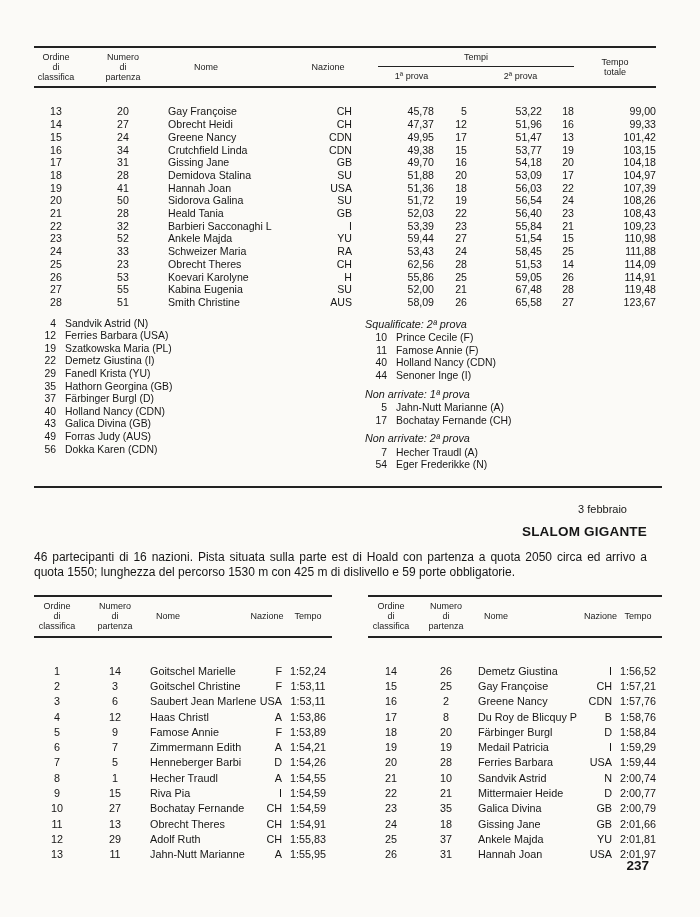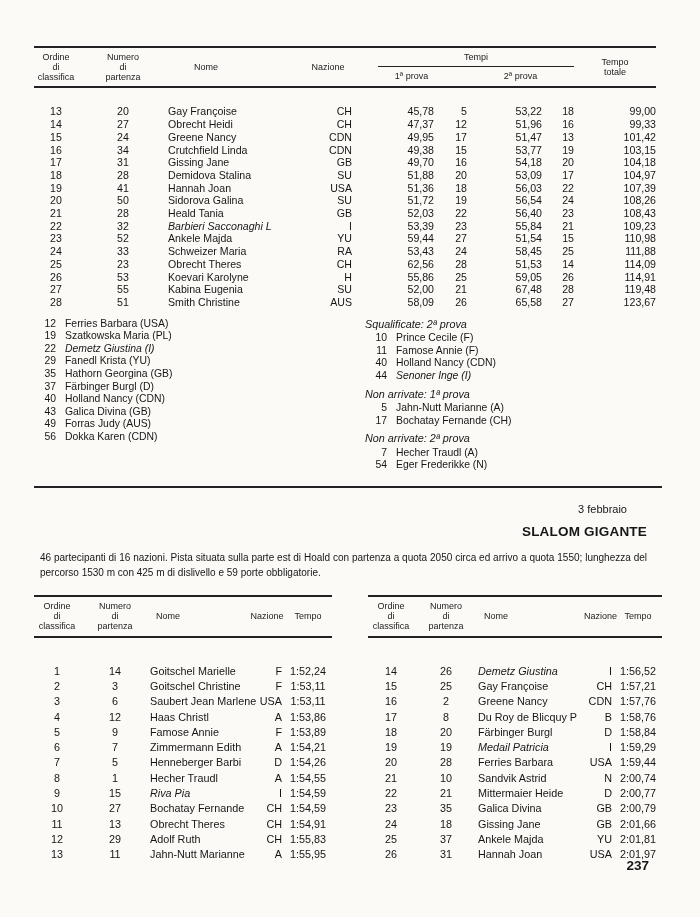--- a/index.html
+++ b/index.html
@@ -32,36 +32,36 @@
     font-size:10.6px; line-height:12.7px; white-space:nowrap; overflow:visible;
   }
   .results tbody tr:first-child td { padding-top:17px; }
   .results td:nth-child(1), .results td:nth-child(2) { text-align:center; }
   .results td:nth-child(3) { text-align:left; }
   .results td:nth-child(4) { text-align:right; padding-right:4px; }
   .results td:nth-child(5), .results td:nth-child(6),
   .results td:nth-child(7), .results td:nth-child(8),
   .results td:nth-child(9) { text-align:right; }
 
-  .it { font-style:italic; }
+  .it { }
 
   
   .lists { display:flex; margin-top:9px; }
   .col-left { width:331px; }
   .col-right { flex:1; }
   .list-heading { font-style:italic; font-size:10.8px; line-height:13.5px; margin-bottom:1px; }
   .col-right .list-heading:not(:first-child) { margin-top:5px; }
   .list-item { font-size:10.4px; line-height:12.6px; white-space:nowrap; }
   .list-item .num { display:inline-block; width:22px; text-align:right; margin-right:9px; }
 
   .mid-rule { border:0; border-top:2px solid #222; margin-top:14px; width:628px; }
 
   .date-line { text-align:right; font-size:11px; margin-top:15px; padding-right:20px; }
   .section-title { text-align:right; font-weight:bold; font-size:13.5px; letter-spacing:.2px; margin-top:9px; }
-  .intro { font-size:10px; line-height:15.2px; text-align:justify; margin-top:11px;margin-left:6px; }
+  .intro { font-size:12px; line-height:15.2px; text-align:justify; margin-top:11px; }
 
   
   .gs-wrap { display:flex; margin-top:15px; }
   .gs { border-top:2px solid #222; }
   .gs-left { width:298px; }
   .gs-right { width:294px; margin-left:36px; }
   .gs thead th {
     font-size:9px; line-height:9.8px; color:#222; text-align:center;
     vertical-align:middle; padding:5px 0 4px 0; border-bottom:2px solid #222;
   }
@@ -288,20 +288,21 @@
           <td>26</td>
           <td>65,58</td>
           <td>27</td>
           <td>123,67</td>
         </tr>
       </tbody>
   </table>
 
   <div class="lists">
     <div class="col-left">
+        <div class="list-item"><span class="num">4</span><span class="txt">Sandvik Astrid (N)</span></div>
         <div class="list-item"><span class="num">12</span><span class="txt">Ferries Barbara (USA)</span></div>
         <div class="list-item"><span class="num">19</span><span class="txt">Szatkowska Maria (PL)</span></div>
         <div class="list-item"><span class="num">22</span><span class="txt it">Demetz Giustina (I)</span></div>
         <div class="list-item"><span class="num">29</span><span class="txt">Fanedl Krista (YU)</span></div>
         <div class="list-item"><span class="num">35</span><span class="txt">Hathorn Georgina (GB)</span></div>
         <div class="list-item"><span class="num">37</span><span class="txt">Färbinger Burgl (D)</span></div>
         <div class="list-item"><span class="num">40</span><span class="txt">Holland Nancy (CDN)</span></div>
         <div class="list-item"><span class="num">43</span><span class="txt">Galica Divina (GB)</span></div>
         <div class="list-item"><span class="num">49</span><span class="txt">Forras Judy (AUS)</span></div>
         <div class="list-item"><span class="num">56</span><span class="txt">Dokka Karen (CDN)</span></div>

